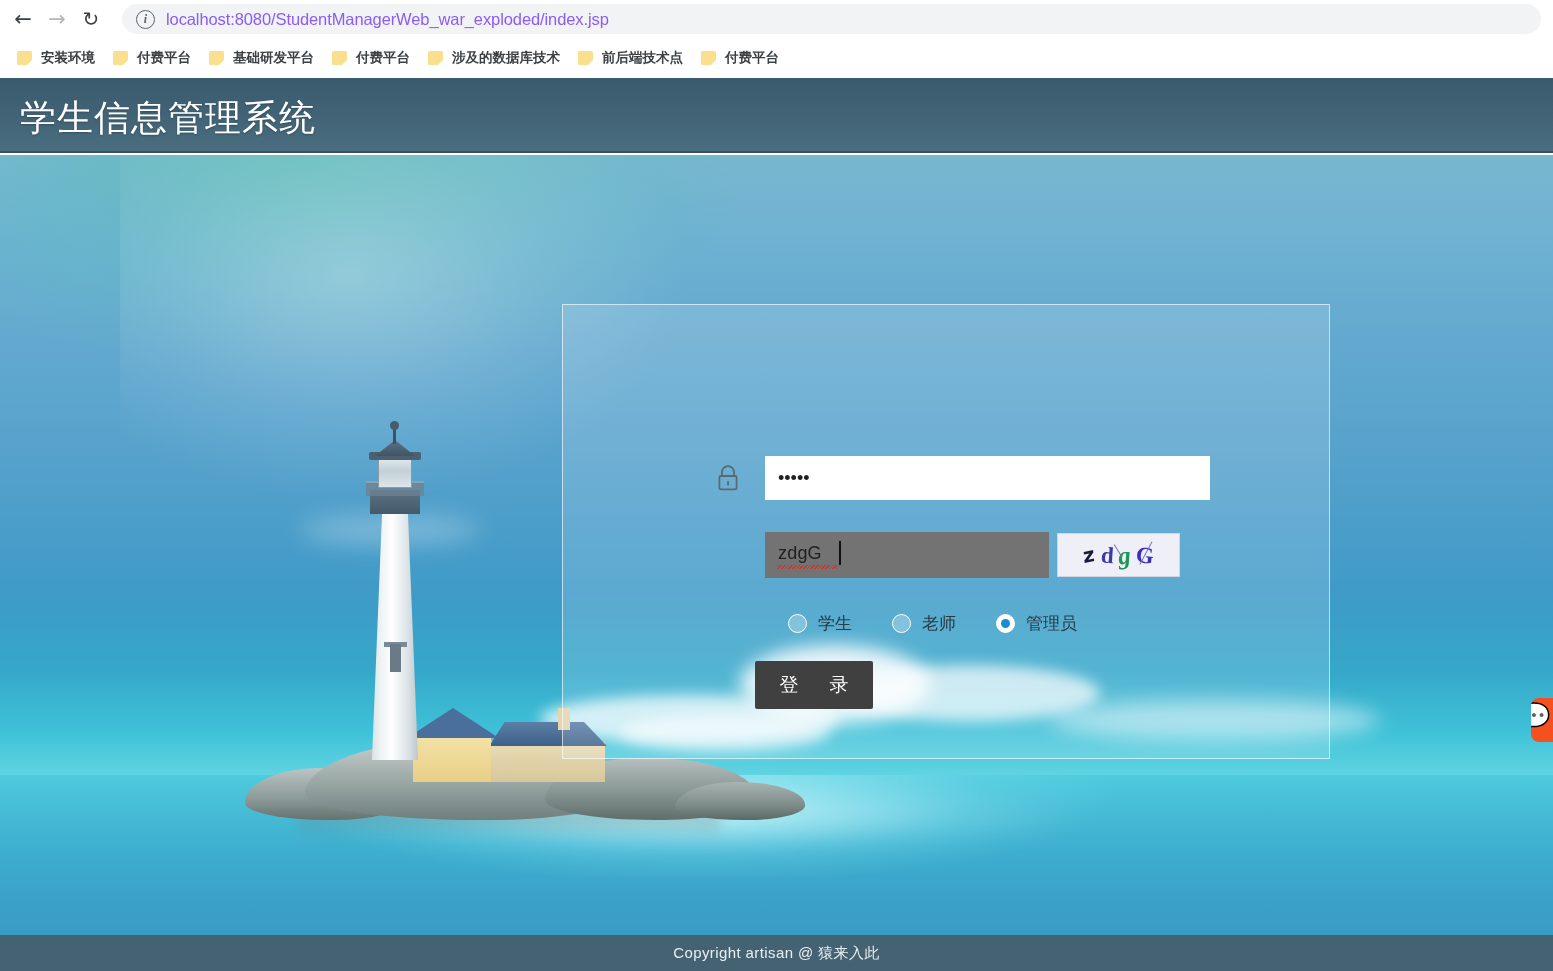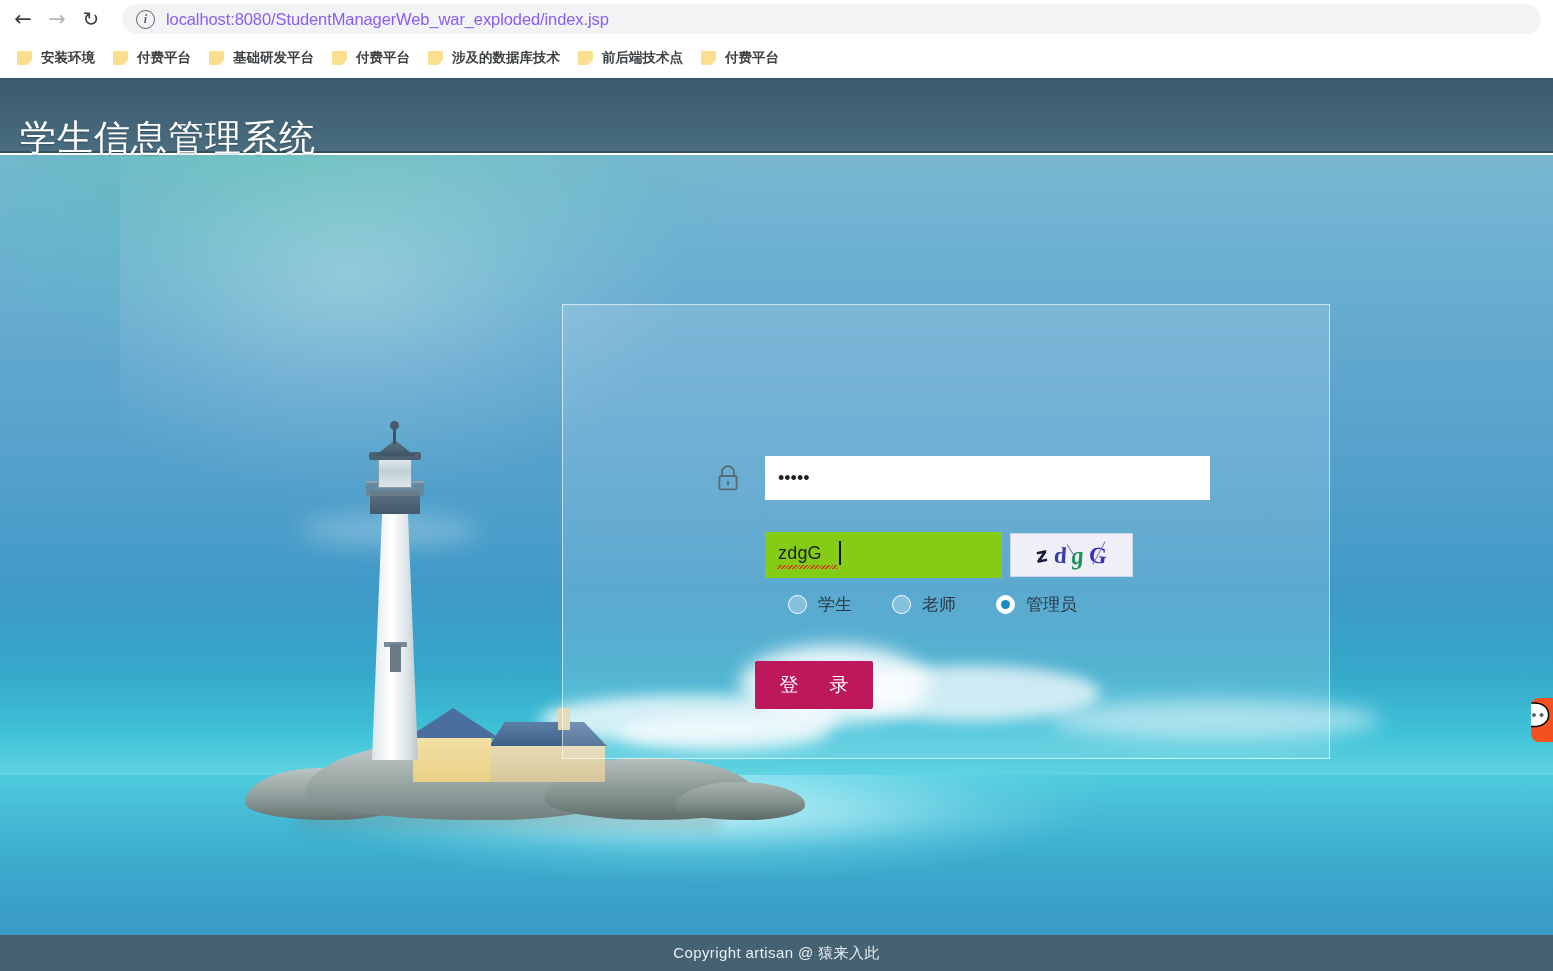--- a/index.html
+++ b/index.html
@@ -166,21 +166,20 @@
   }
   #site-title {
     position: absolute;
     left: 20px;
     top: 16px;
     font-size: 36px;
     color: #ffffff;
     letter-spacing: 1px;
     font-family: "Liberation Sans", sans-serif;
     text-shadow: 0 1px 2px rgba(0,0,0,0.25);
-    margin-top: 20px;
   }
 
   
   #hero {
     position: absolute;
     top: 77px; left: 0;
     width: 1553px;
     height: 780px;
     overflow: hidden;
     background: linear-gradient(180deg,
@@ -440,23 +439,23 @@
     font-size: 18px;
     color: #222;
     font-family: "Liberation Sans", sans-serif;
     background: #ffffff;
   }
   #username-input {
     background: #e8effa;
   }
   #captcha-input-wrap {
     position: relative;
-    width: 237px;
+    width: 284px;
     height: 46px;
-    background: #84cc16;
+    background: #737373;
   }
   #captcha-typed {
     position: absolute;
     left: 13px;
     top: 11px;
     font-size: 18px;
     color: #202020;
     letter-spacing: 0.2px;
   }
   #captcha-squiggle {
@@ -510,21 +509,21 @@
     background: #6f74c0;
     transform-origin: left center;
   }
   #cap-line-1 { left: 56px; top: 10px; width: 14px; transform: rotate(58deg); }
   #cap-line-2 { left: 82px; top: 30px; width: 26px; transform: rotate(-62deg); }
 
   
   #role-row {
     position: absolute;
     left: 225px;
-    top: 288px;
+    top: 307px;
     display: flex;
     align-items: center;
   }
   .role-option {
     display: flex;
     align-items: center;
     margin-right: 40px;
   }
   .role-option:last-child { margin-right: 0; }
   .radio {
@@ -555,21 +554,21 @@
     white-space: nowrap;
   }
 
   
   #login-button {
     position: absolute;
     left: 192px;
     top: 356px;
     width: 118px;
     height: 48px;
-    background: #be185d;
+    background: #404040;
     border: none;
     color: #ffffff;
     font-size: 19px;
     letter-spacing: 6px;
     text-indent: 6px;
     cursor: pointer;
     font-family: "Liberation Sans", sans-serif;
     border-radius: 2px;
   }
 

